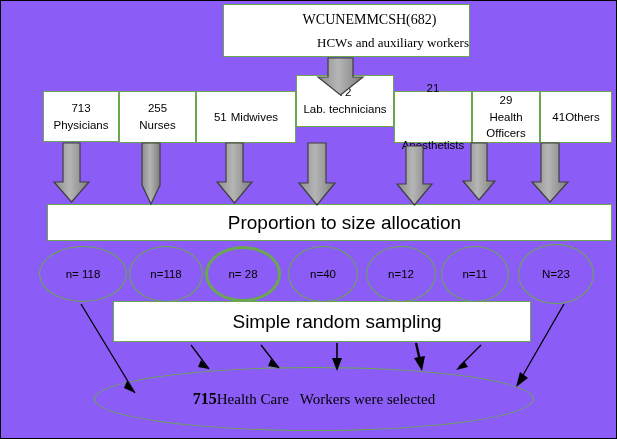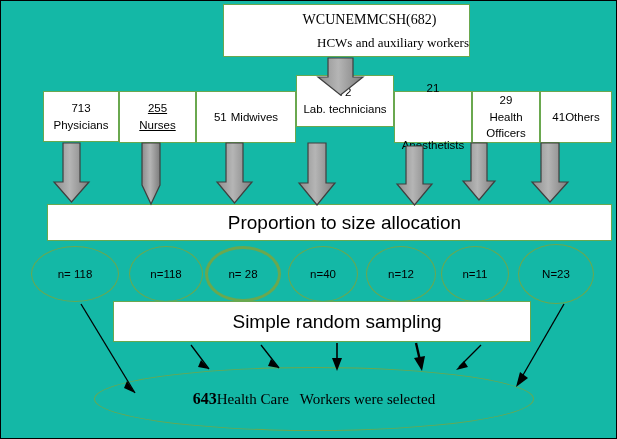--- a/index.html
+++ b/index.html
@@ -4,21 +4,21 @@
 <style>
   html, body {
     margin: 0;
     padding: 0;
     background: #ffffff;
   }
   #canvas {
     position: relative;
     width: 617px;
     height: 439px;
-    background: #14b8a6;
+    background: #8b5cf6;
     border: 1px solid #000000;
     box-sizing: border-box;
     overflow: hidden;
     font-family: "Liberation Sans", sans-serif;
   }
   .box {
     position: absolute;
     border: 1px solid #6aa84f;
     background: #ffffff;
     box-sizing: border-box;
@@ -118,21 +118,21 @@
   <div class="box top-box" style="left:222px; top:3px; width:247px; height:53px;">
     <div class="line1">WCUNEMMCSH(682)</div>
     <div class="line2">HCWs and auxiliary workers</div>
   </div>
 
   <div class="box cat-box" style="left:42px; top:90px; width:76px; height:51px;">
     <span class="cnum">713</span>
     <span>Physicians</span>
   </div>
 
-  <div class="box cat-box" style="left:118px; top:90px; width:77px; height:52px;text-decoration:underline;">
+  <div class="box cat-box" style="left:118px; top:90px; width:77px; height:52px;">
     <span class="cnum">255</span>
     <span>Nurses</span>
   </div>
 
   <div class="box cat-box" style="left:195px; top:90px; width:100px; height:52px; flex-direction:row; gap:4px;">
     <span>51</span>
     <span>Midwives</span>
   </div>
 
   <div class="box cat-box" style="left:295px; top:74px; width:98px; height:52px;">
@@ -152,21 +152,21 @@
 
   <div class="box cat-box" style="left:539px; top:90px; width:72px; height:52px; flex-direction:row; gap:0;">
     <span>41</span>
     <span>Others</span>
   </div>
 
   <div class="banner" style="left:46px; top:203px; width:565px; height:37px;">
     <span>Proportion to size allocation</span>
   </div>
 
-  <div class="ell" style="left:30px; top:245px; width:88px; height:56px;">
+  <div class="ell" style="left:38px; top:245px; width:88px; height:56px;">
     <span>n= 118</span>
   </div>
   <div class="ell" style="left:128px; top:245px; width:74px; height:56px;">
     <span>n=118</span>
   </div>
   <div class="ell highlight" style="left:204px; top:245px; width:76px; height:56px;">
     <span>n= 28</span>
   </div>
   <div class="ell" style="left:287px; top:245px; width:70px; height:56px;">
     <span>n=40</span>
@@ -179,21 +179,21 @@
   </div>
   <div class="ell" style="left:517px; top:243px; width:76px; height:60px;">
     <span>N=23</span>
   </div>
 
   <div class="banner" style="left:112px; top:300px; width:418px; height:41px;">
     <span>Simple random sampling</span>
   </div>
 
   <div class="final-ell" style="left:93px; top:366px; width:440px; height:64px;">
-    <span class="big">643</span>
+    <span class="big">715</span>
       <span>Health Care   Workers were selected</span>
   </div>
 
   <svg class="overlay" viewBox="0 0 617 439">
     <defs>
       <linearGradient id="gy" x1="0" y1="0" x2="1" y2="0">
         <stop offset="0%" stop-color="#8d8d8d"></stop>
         <stop offset="45%" stop-color="#b5b5b5"></stop>
         <stop offset="100%" stop-color="#7d7d7d"></stop>
       </linearGradient>

